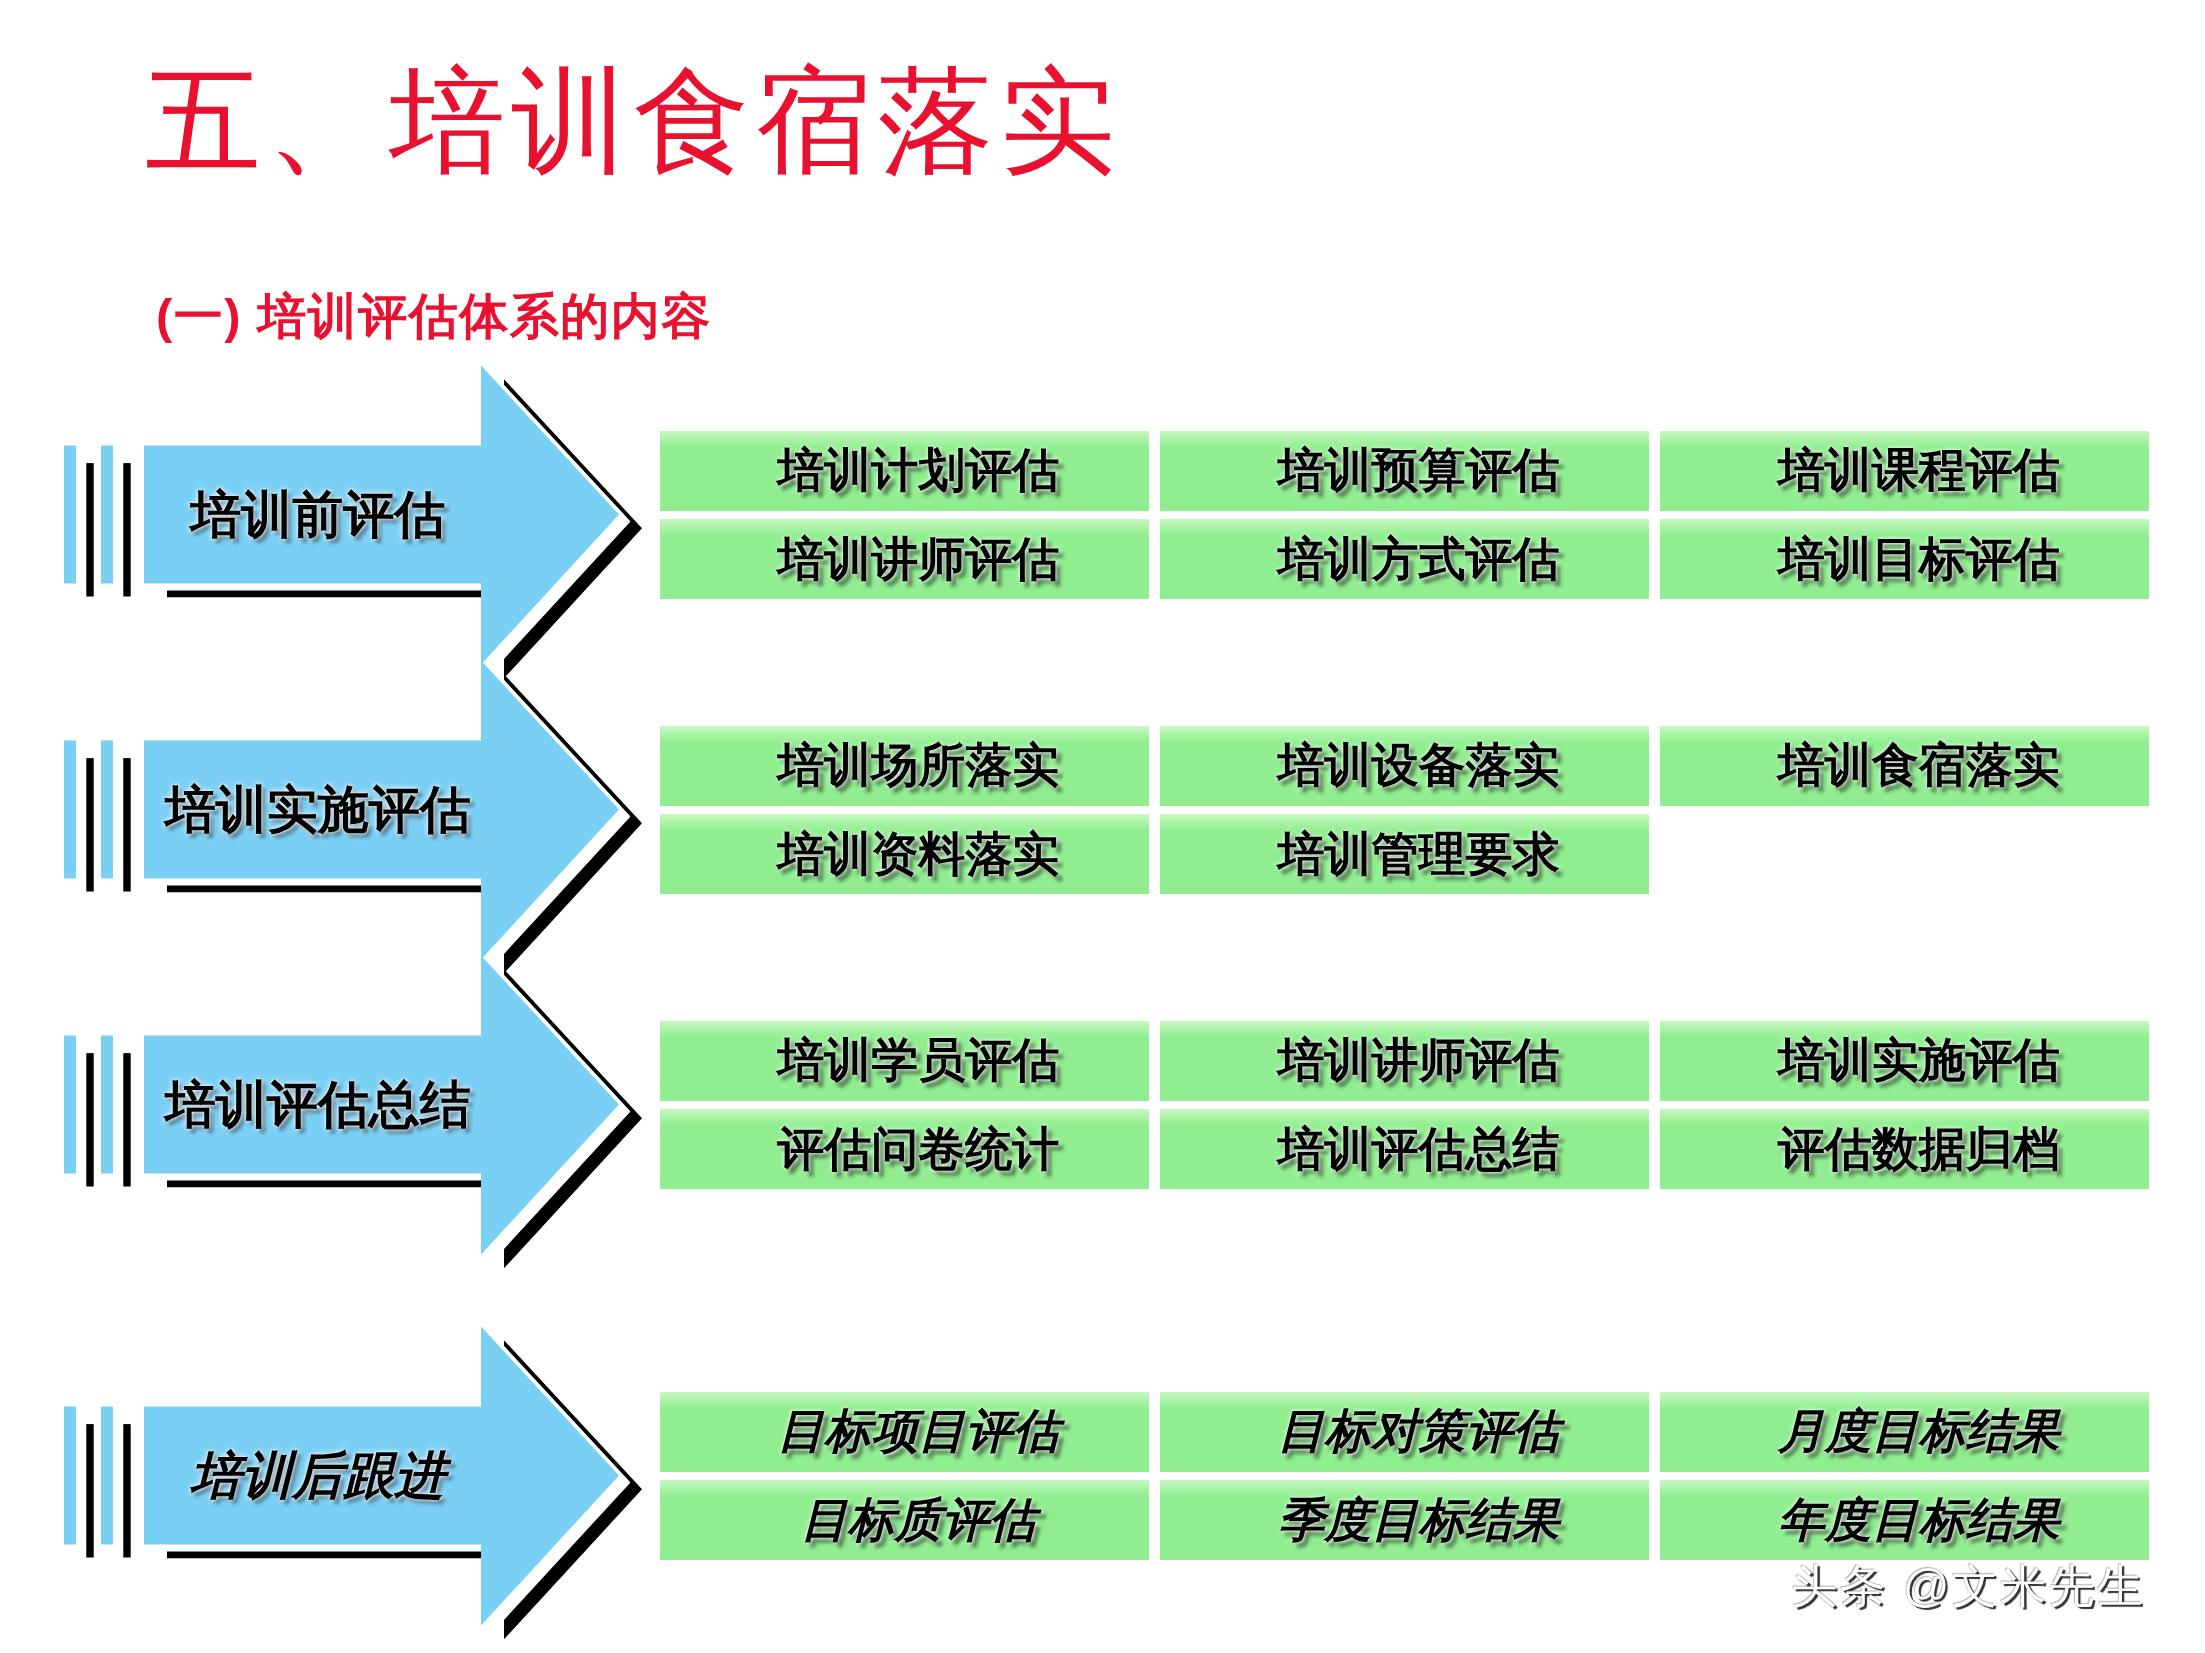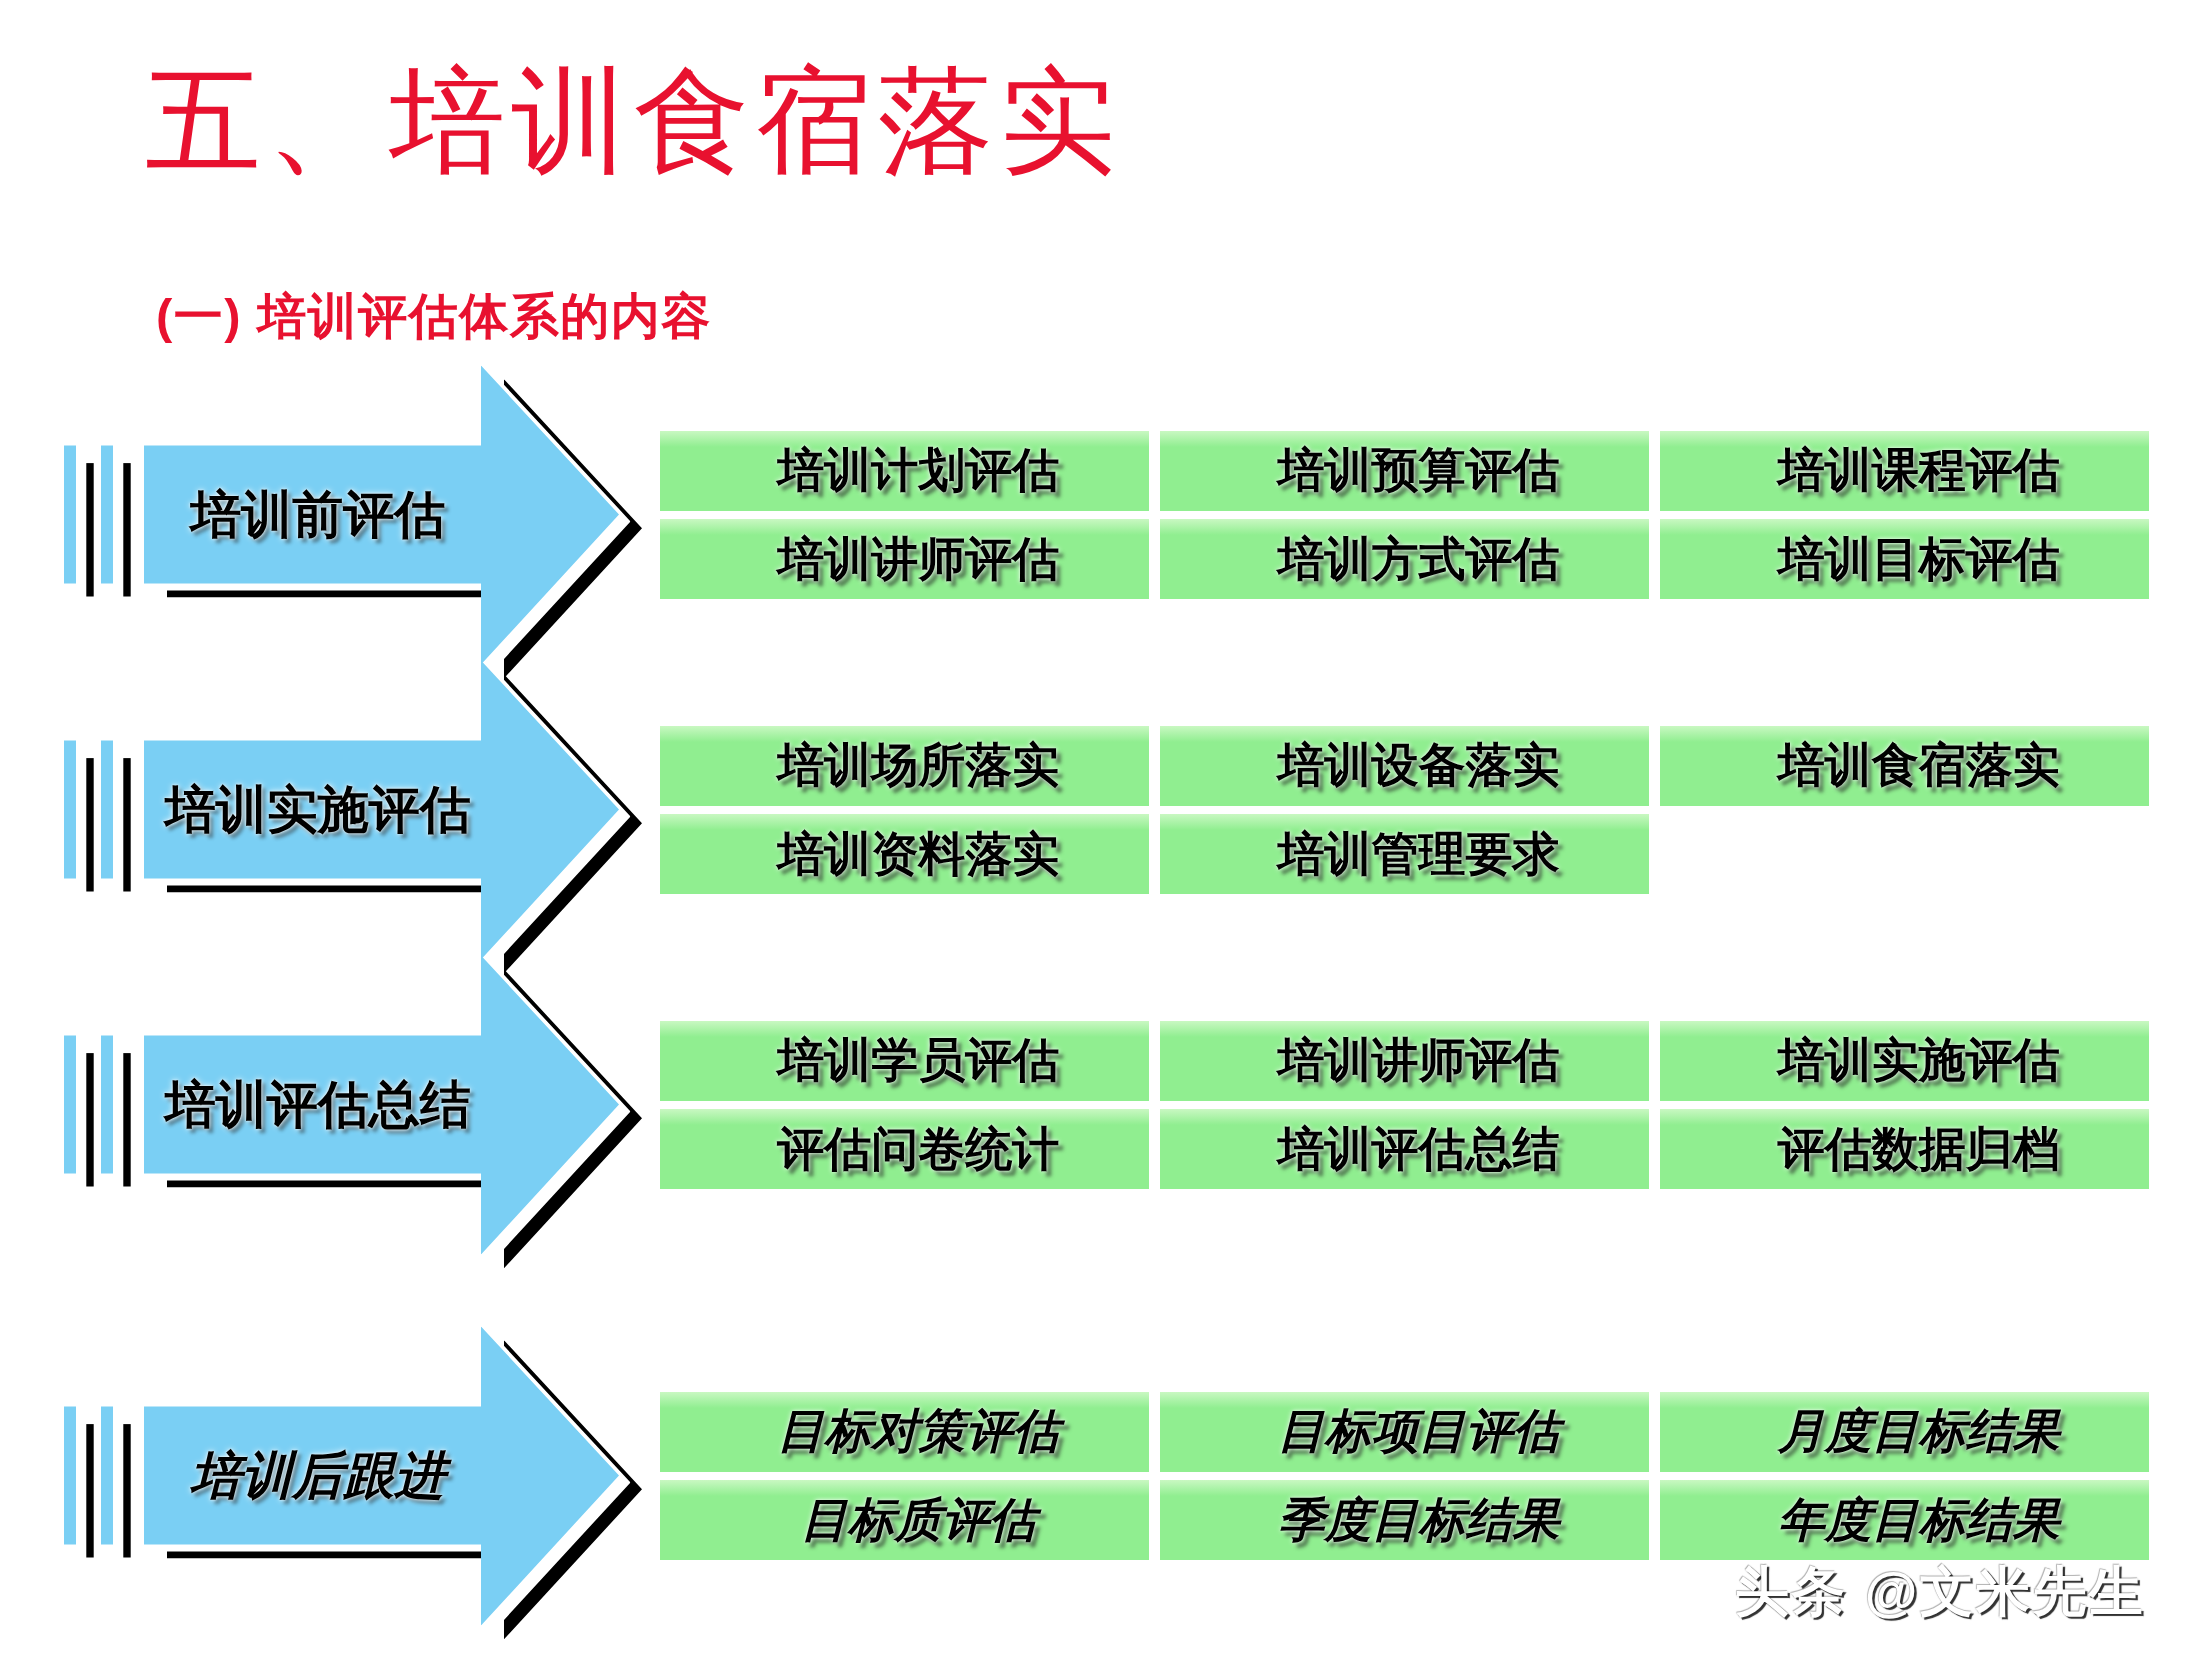--- a/index.html
+++ b/index.html
@@ -68,23 +68,22 @@
   .gbox{
     background:linear-gradient(180deg,#c9f8c2 0%,var(--green) 20%,var(--green) 100%);
     display:flex;align-items:center;justify-content:center;
     font-size:47px;font-weight:700;color:#000;white-space:nowrap;
     text-shadow:0 0 5.4px rgba(255,255,255,.9),0 0 1.5px rgba(255,255,255,.75),4.6px 5.4px 3.8px rgba(30,30,30,.55);
     padding-left:28px;
   }
   
   .watermark{
     position:absolute;right:60px;top:1556px;
-    font-size:54px;letter-spacing:2.3px;color:#ffffff;white-space:nowrap;
+    font-size:46px;letter-spacing:2.3px;color:#ffffff;white-space:nowrap;
     text-shadow:2.3px 2.3px 0.8px rgba(0,0,0,.8),-0.8px -0.8px 0.8px rgba(0,0,0,.25),0 0 1.5px rgba(0,0,0,.3);
-    font-weight:bold;
   }
 </style>
 </head>
 <body>
 
 <div class="title">五、培训食宿落实</div>
 <div class="subtitle">(一) 培训评估体系的内容</div>
 
 <div class="row r0">
   <div class="arrow-group">
@@ -153,22 +152,22 @@
     <span class="stripe s1"></span>
     <span class="stripe s2"></span>
     <div class="arrow">
       <i class="layer black"></i>
       <i class="layer white"></i>
       <i class="layer blue"></i>
       <span class="arrow-label">培训后跟进</span>
     </div>
   </div>
   <div class="boxes">
+    <div class="gbox">目标项目评估</div>
     <div class="gbox">目标对策评估</div>
-    <div class="gbox">目标项目评估</div>
     <div class="gbox">月度目标结果</div>
     <div class="gbox">目标质评估</div>
     <div class="gbox">季度目标结果</div>
     <div class="gbox">年度目标结果</div>
   </div>
 </div>
 
 <div class="watermark">头条 @文米先生</div>
 
 

